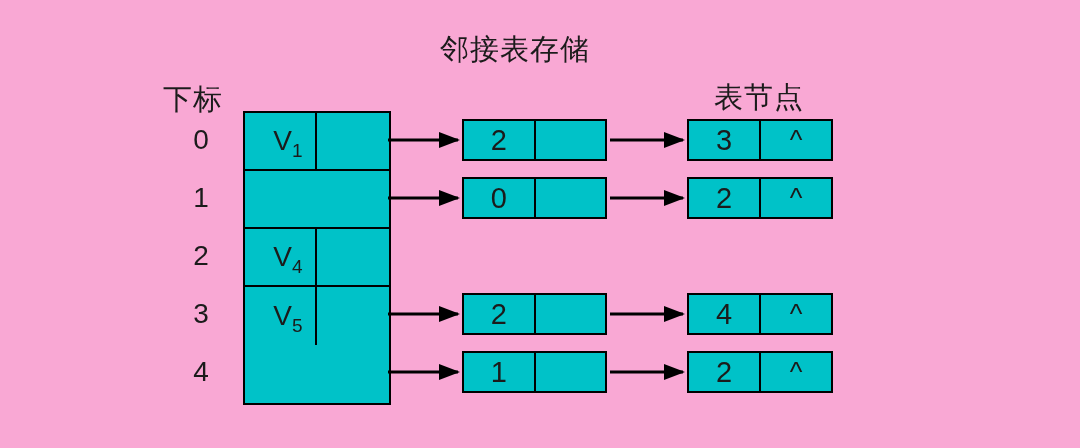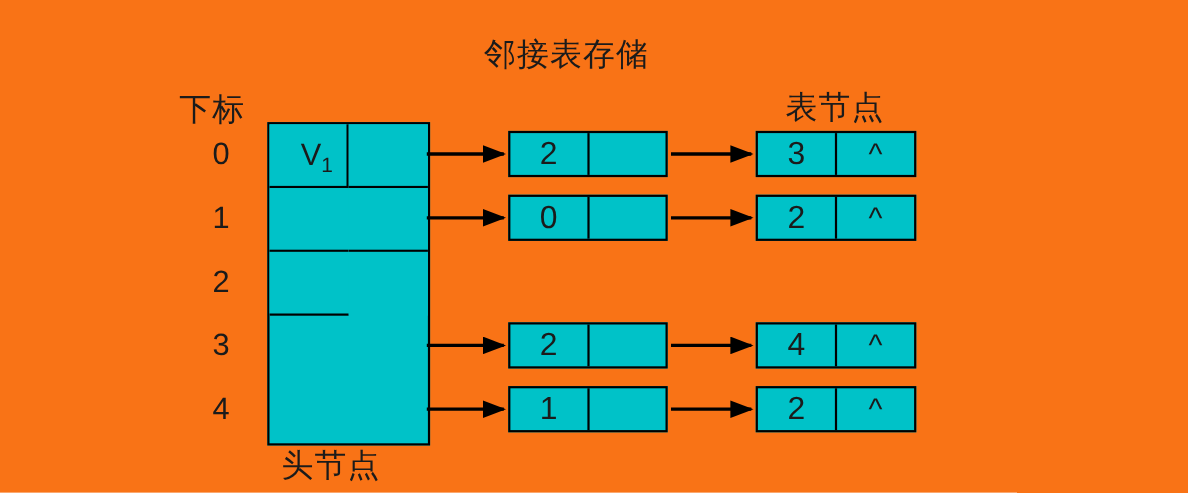--- a/index.html
+++ b/index.html
@@ -6,21 +6,21 @@
     margin: 0;
     padding: 0;
     background: #ffffff;
     font-family: "Liberation Sans", sans-serif;
     color: #1b1b1b;
   }
   .canvas {
     position: relative;
     width: 1080px;
     height: 448px;
-    background: #f97316;
+    background: #f9a8d4;
     overflow: hidden;
   }
   .title {
     position: absolute;
     left: 440px;
     top: 30px;
     font-size: 29px;
     letter-spacing: 1px;
     font-family: "Liberation Serif", serif;
   }
@@ -106,36 +106,41 @@
   }
 </style>
 </head>
 <body>
 
 <div class="canvas">
 
   <div class="title">邻接表存储</div>
   <div class="lbl table-node-lbl">表节点</div>
   <div class="lbl index-header">下标</div>
-  <div class="lbl head-node-lbl">头节点</div>
 
   <div class="idx" style="top:123px">0</div>
   <div class="idx" style="top:181px">1</div>
   <div class="idx" style="top:239px">2</div>
   <div class="idx" style="top:297px">3</div>
   <div class="idx" style="top:355px">4</div>
 
   <div class="head-table">
     <div class="head-cell vertex rb">
       <span class="vertex-text"><span>V</span><sub>1</sub></span>
     </div>
     <div class="head-cell rb"></div>
     <div class="head-cell rb"></div>
     <div class="head-cell rb"></div>
+    <div class="head-cell vertex rb">
+      <span class="vertex-text"><span>V</span><sub>4</sub></span>
+    </div>
     <div class="head-cell rb"></div>
+    <div class="head-cell vertex">
+      <span class="vertex-text"><span>V</span><sub>5</sub></span>
+    </div>
     <div class="head-cell"></div>
   </div>
 
   <div class="node mid0">
     <div class="half value">2</div>
     <div class="half"></div>
   </div>
   <div class="node end0">
     <div class="half value">3</div>
     <div class="half nullp">^</div>

